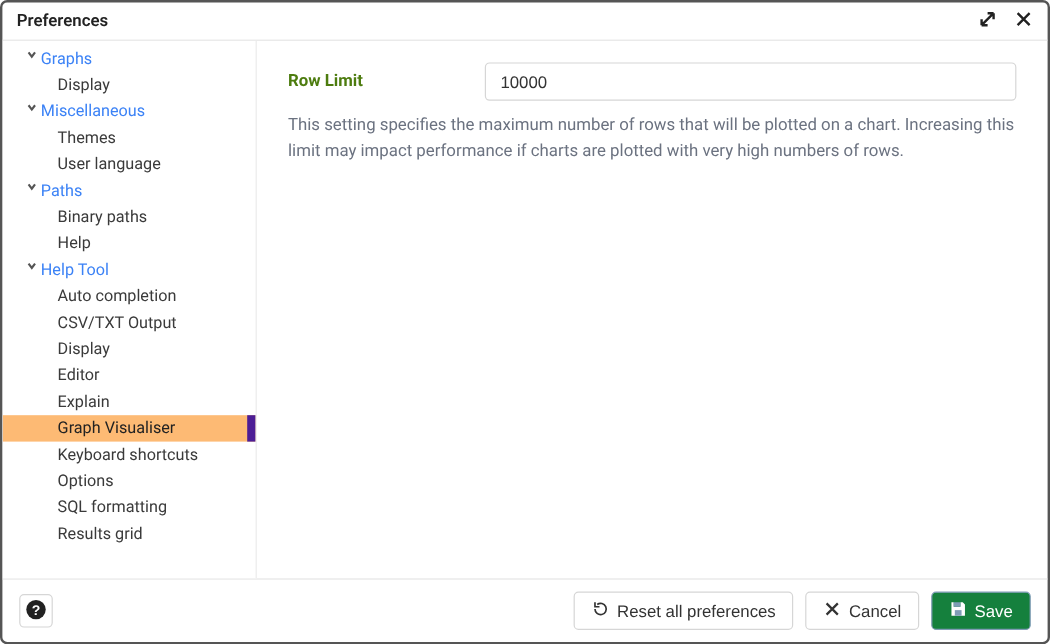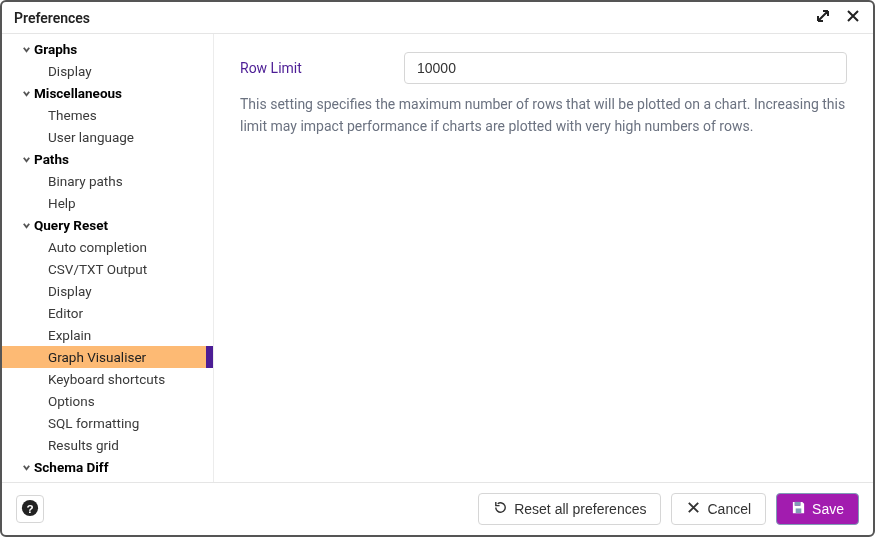--- a/index.html
+++ b/index.html
@@ -66,25 +66,24 @@
     .sidebar::-webkit-scrollbar-track {
       background: #f1f1f1;
     }
     .tree {
       padding: 4px 0;
       font-size: 13.5px;
       color: #3a3a3a;
     }
     .tree-group-header {
       display: flex;
-      align-items: center;
+      align-items: flex-start;
       padding: 3px 4px 3px 18px;
       cursor: pointer;
-      color: #000000;
-      font-weight: bold;
+      color: #3b82f6;
     }
     .tree-group-header .chev {
       width: 12px;
       display: inline-flex;
       justify-content: center;
       align-items: center;
       margin-right: 2px;
     }
     .tree-group-header .chev svg {
       width: 9px;
@@ -110,22 +109,23 @@
       overflow-y: auto;
     }
     .form-row {
       display: flex;
       align-items: center;
       gap: 8px;
       margin-bottom: 10px;
     }
     .form-label {
       width: 156px;
-      color: #4c1d95;
-      font-size: 14px;
+      color: #4d7c0f;
+      font-size: 14px;
+      font-weight: bold;
     }
     .form-input {
       flex: 1;
       height: 32px;
       border: 1px solid #d6d6d6;
       border-radius: 4px;
       padding: 0 12px;
       font-size: 14px;
       color: #333;
       outline: none;
@@ -177,21 +177,21 @@
       display: inline-flex;
       align-items: center;
       gap: 6px;
       cursor: pointer;
     }
     .btn svg {
       width: 15px;
       height: 15px;
     }
     .btn-primary {
-      background: #a21caf;
+      background: #15803d;
       border-color: #7f9cb6;
       color: #fff;
     }
   </style>
 </head>
 <body>
 
 <div class="titlebar">
   <div class="titlebar-title">Preferences</div>
   <div class="titlebar-actions">
@@ -243,41 +243,33 @@
       </div>
       <div class="tree-item">Binary paths</div>
       <div class="tree-item">Help</div>
 
       <div class="tree-group-header">
         <span class="chev">
           <svg viewBox="0 0 10 10">
               <path d="M2 3 L5 7 L8 3"></path>
             </svg>
         </span>
-        <span>Query Reset</span>
+        <span>Help Tool</span>
       </div>
       <div class="tree-item">Auto completion</div>
       <div class="tree-item">CSV/TXT Output</div>
       <div class="tree-item">Display</div>
       <div class="tree-item">Editor</div>
       <div class="tree-item">Explain</div>
       <div class="tree-item selected">Graph Visualiser</div>
       <div class="tree-item">Keyboard shortcuts</div>
       <div class="tree-item">Options</div>
       <div class="tree-item">SQL formatting</div>
       <div class="tree-item">Results grid</div>
 
-      <div class="tree-group-header">
-        <span class="chev">
-          <svg viewBox="0 0 10 10">
-              <path d="M2 3 L5 7 L8 3"></path>
-            </svg>
-        </span>
-        <span>Schema Diff</span>
-      </div>
     </div>
   </div>
 
   <div class="content">
     <div class="form-row">
       <div class="form-label">Row Limit</div>
       <input class="form-input" type="text" value="10000" style="">
     </div>
     <div class="form-help">This setting specifies the maximum number of rows that will be plotted on a chart. Increasing this limit may impact performance if charts are plotted with very high numbers of rows.</div>
   </div>

